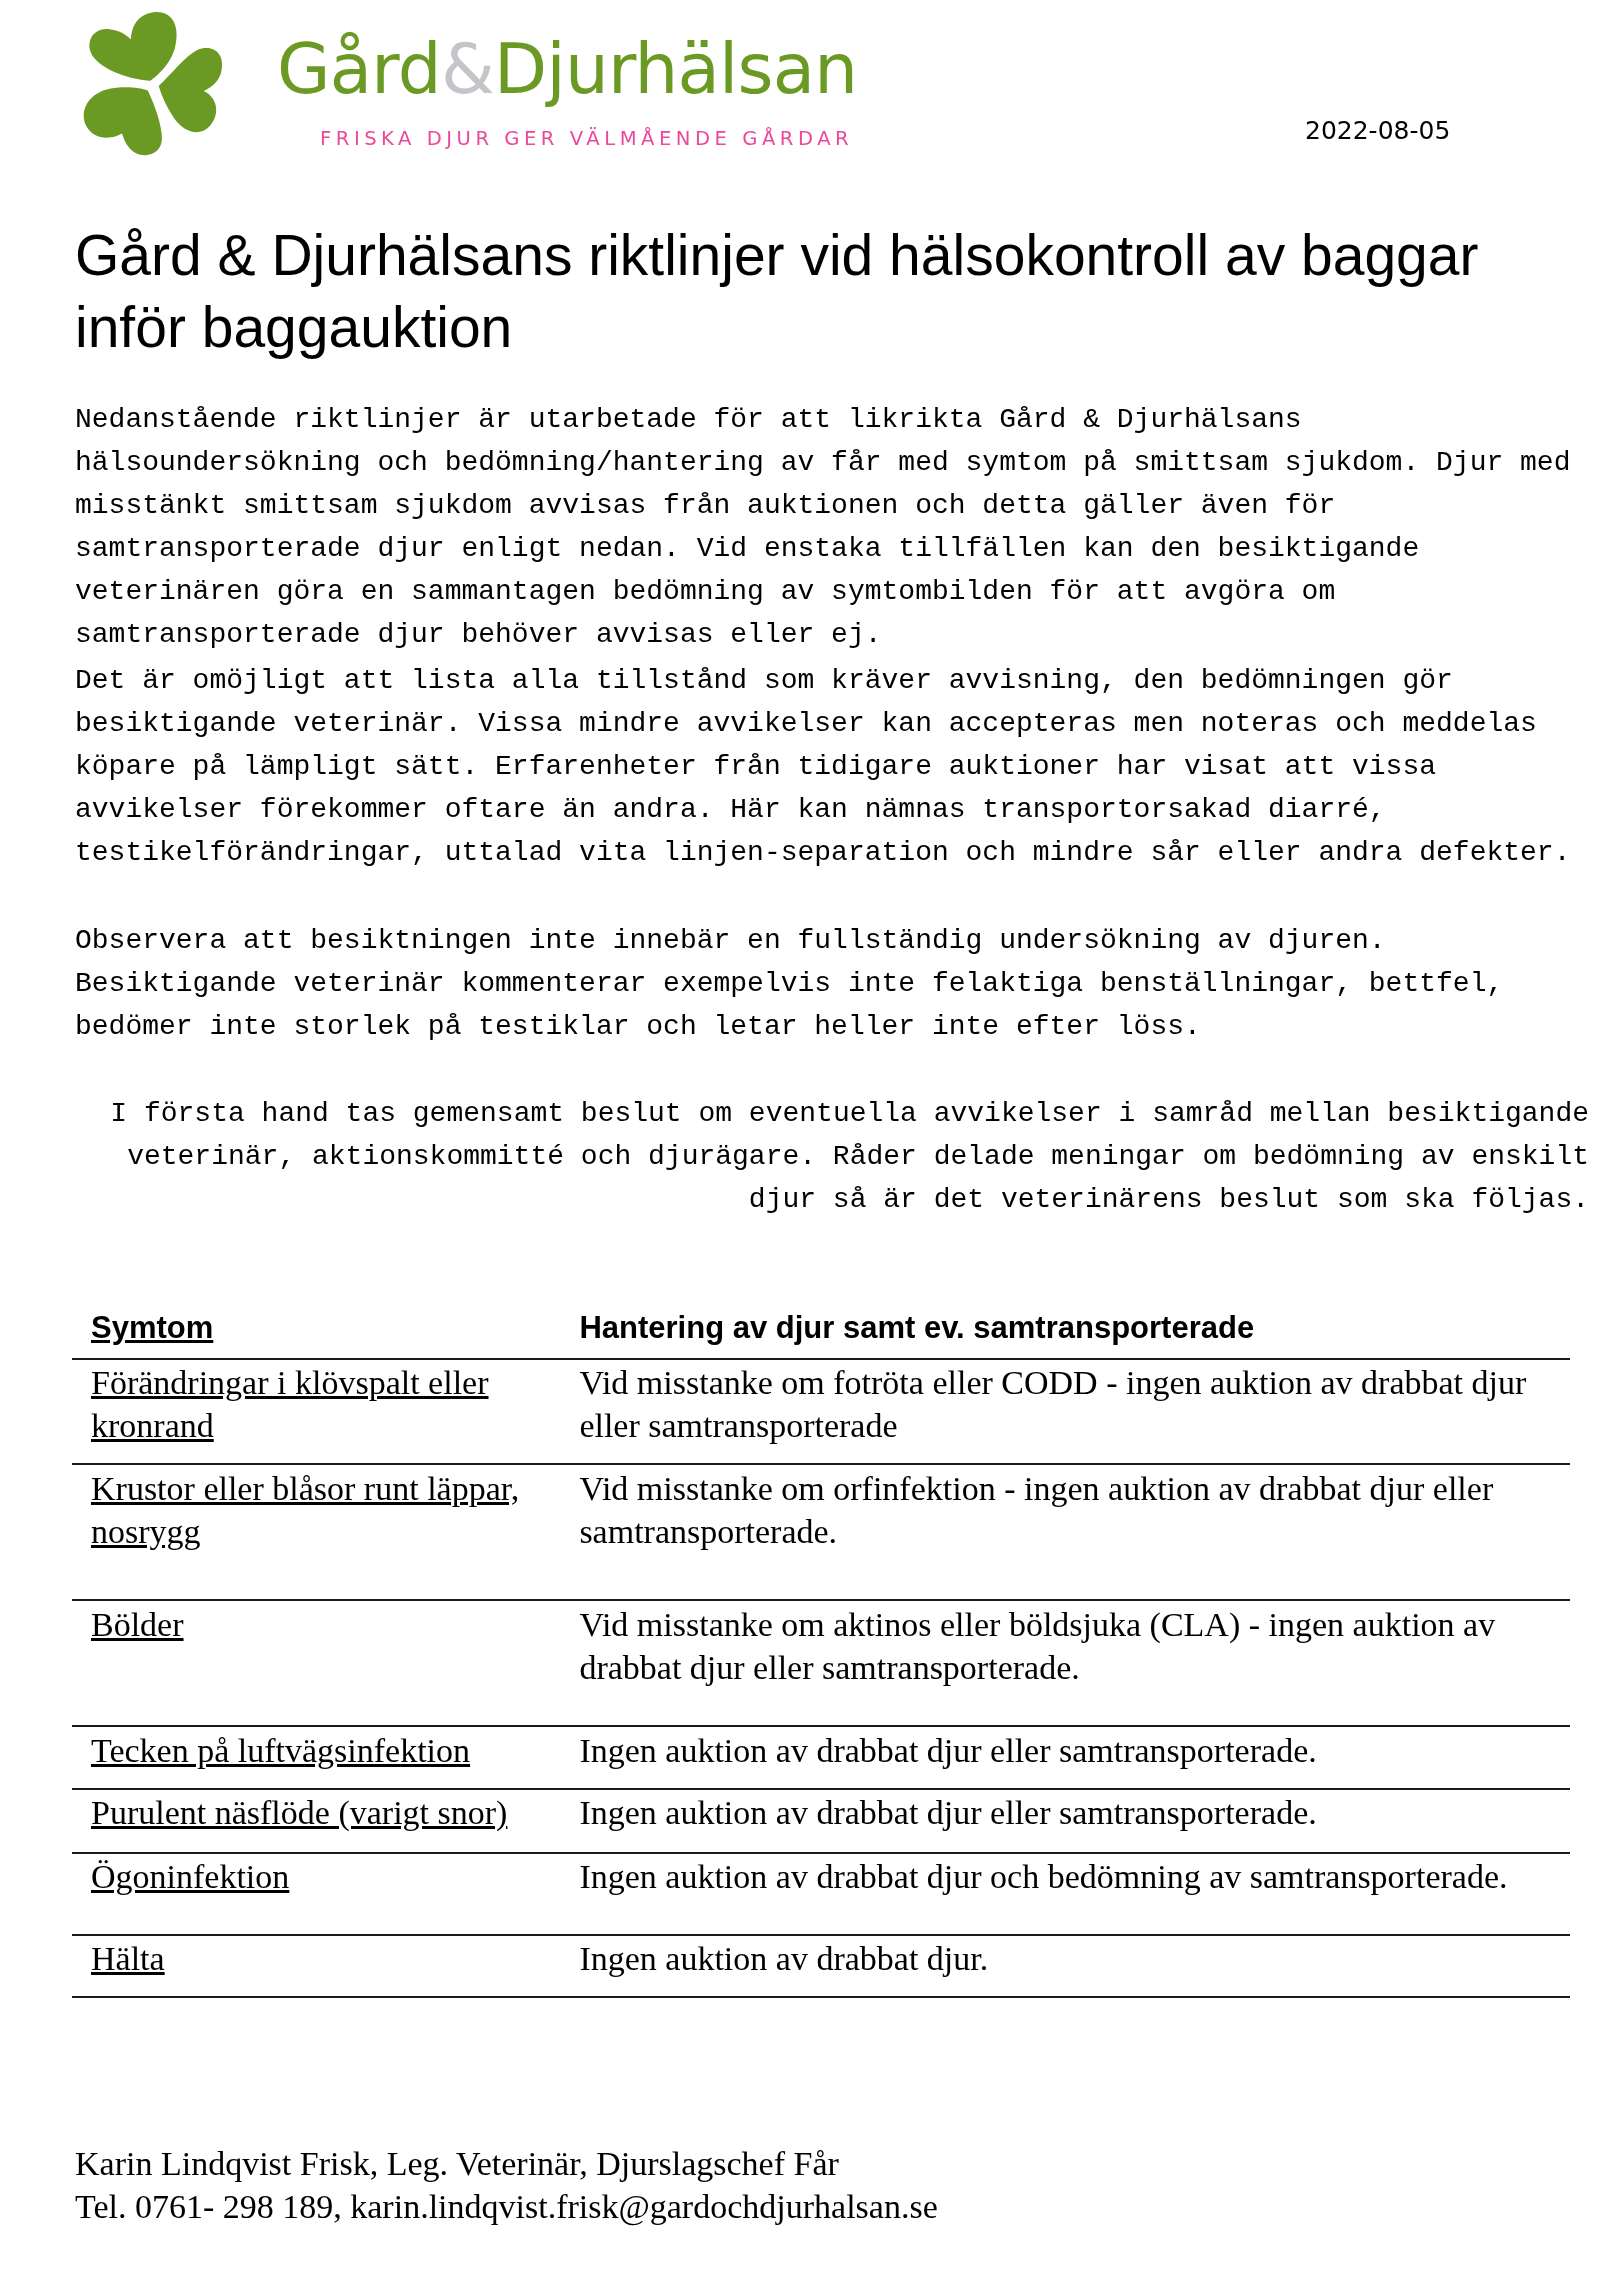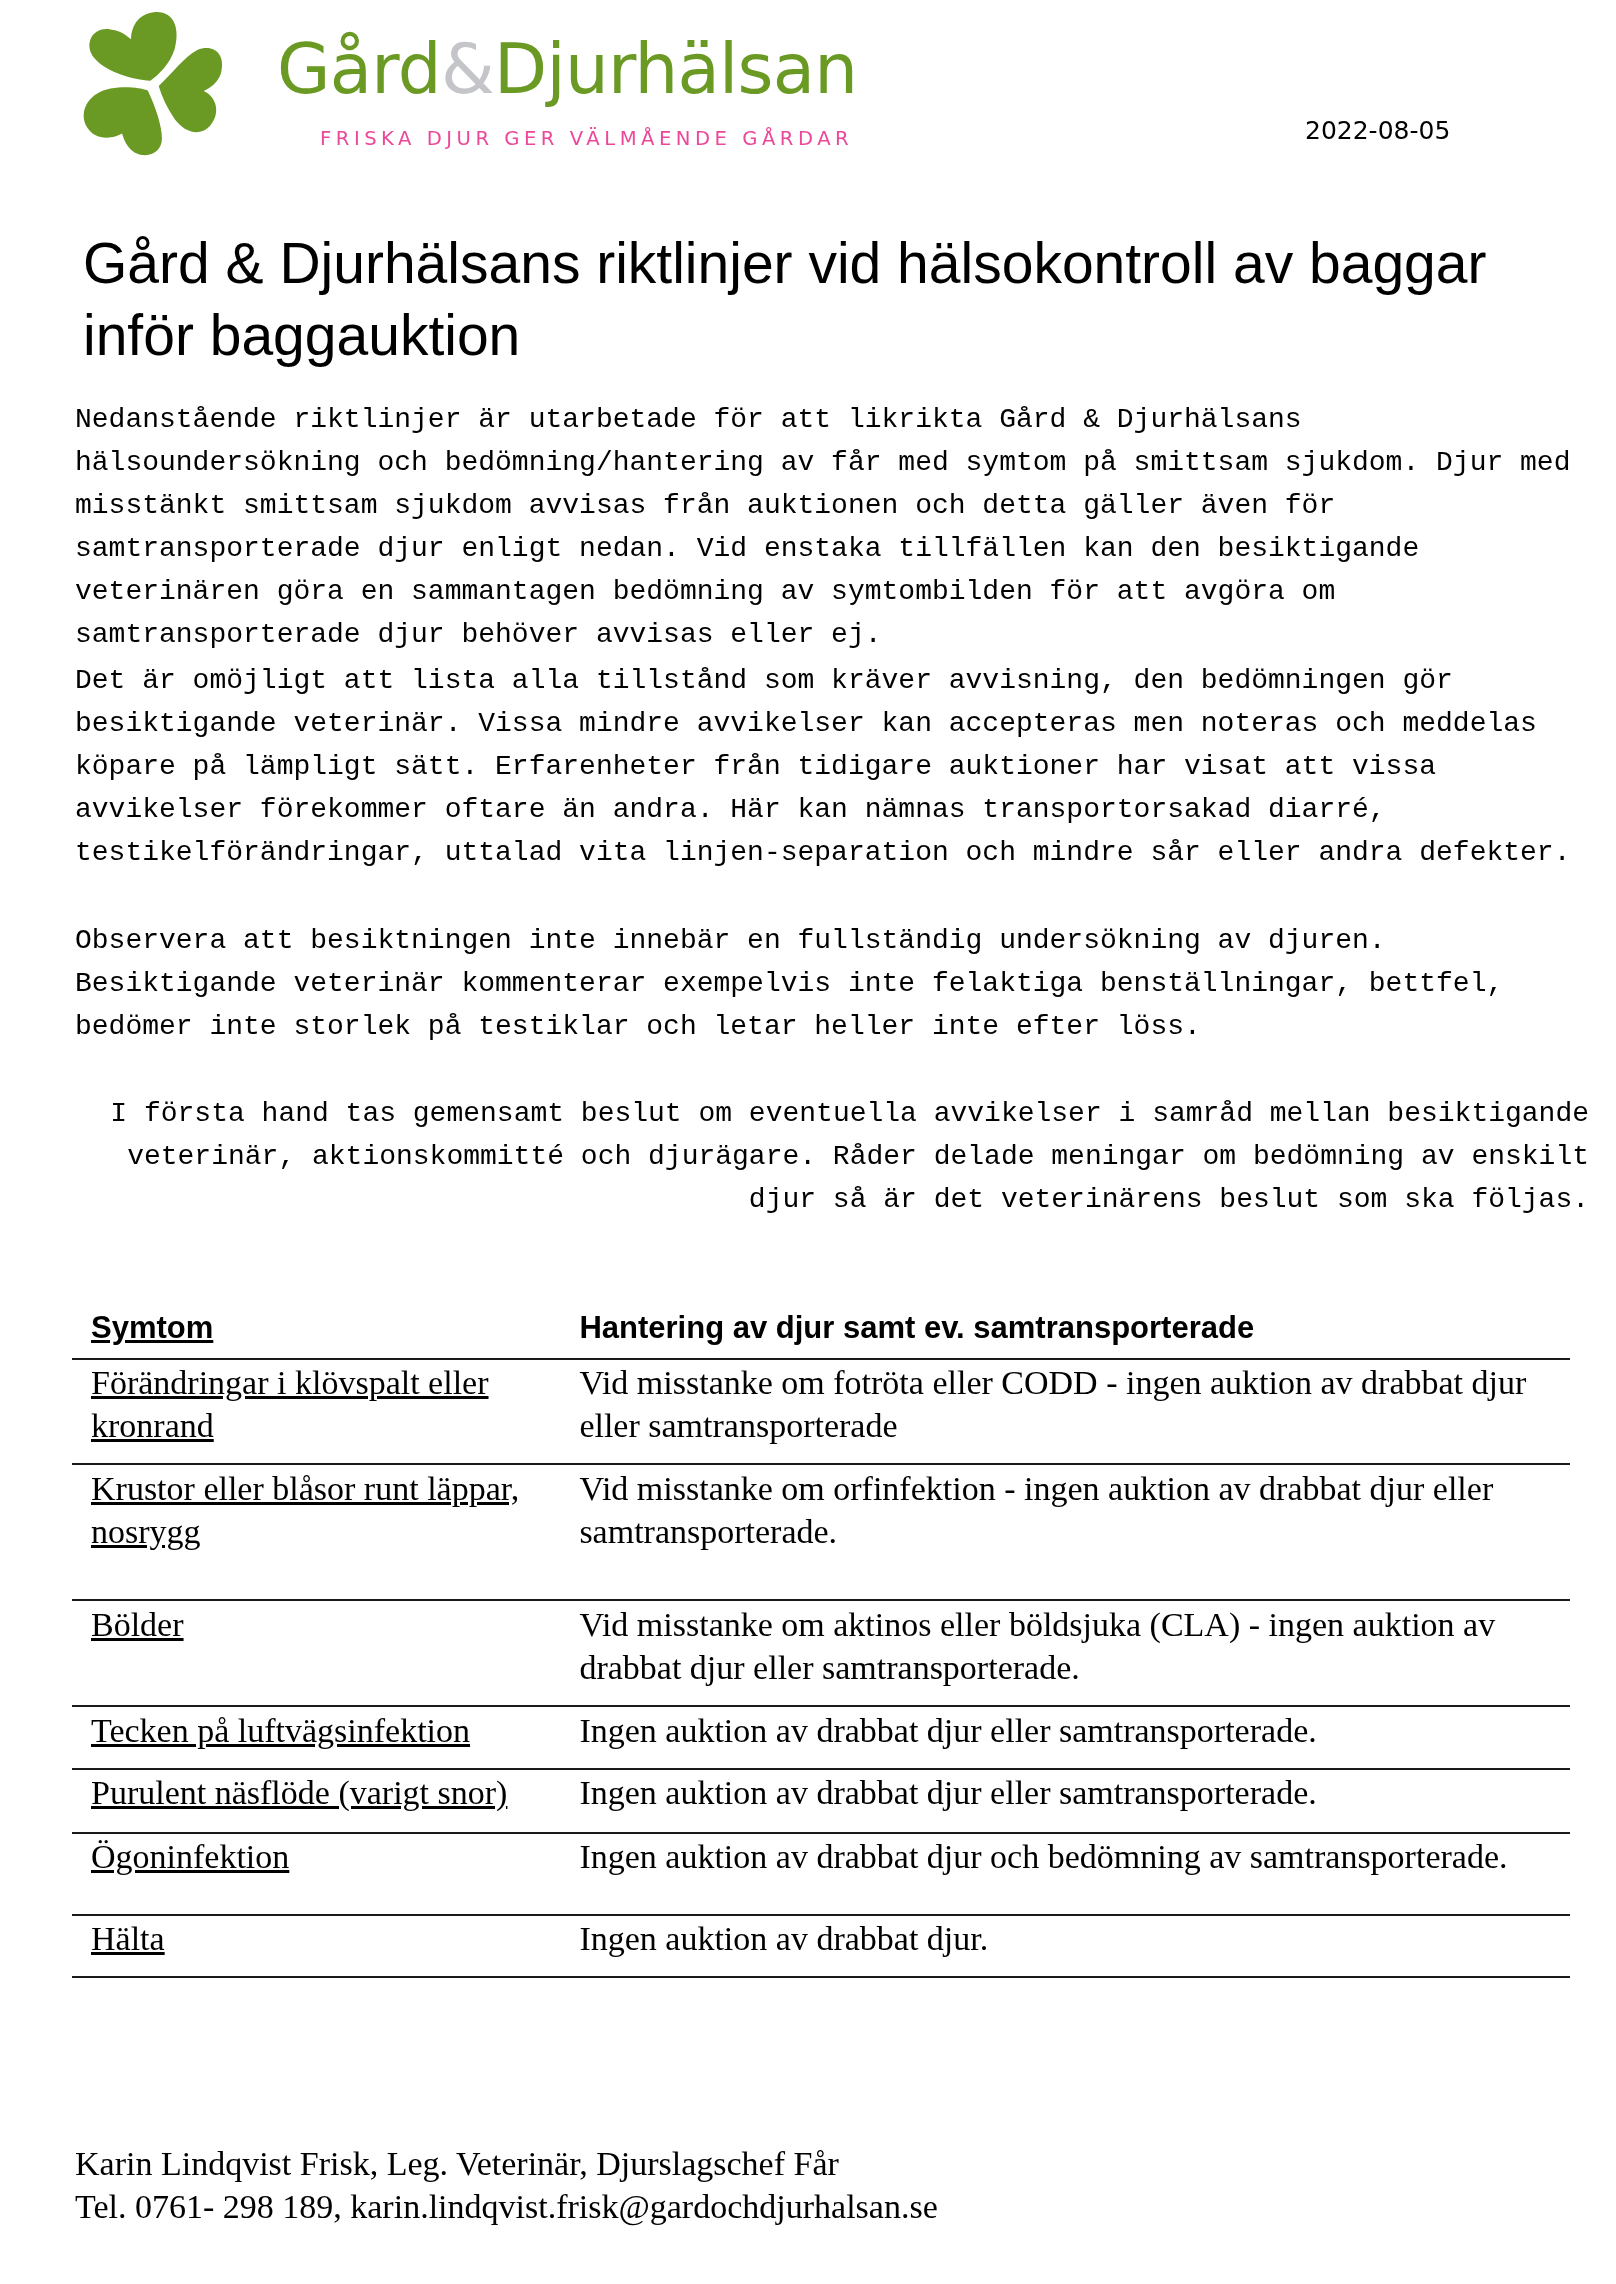--- a/index.html
+++ b/index.html
@@ -3,21 +3,21 @@
 <meta charset="utf-8">
 <style>
   html, body { margin: 0; padding: 0; background: #ffffff; }
   body { width: 1617px; height: 2284px; position: relative; overflow: hidden; color: #000; }
   .logo { position: absolute; left: 72px; top: 0; width: 797px; height: 168px; }
   .clover { position: absolute; left: 0; top: 0; width: 167px; height: 168px; }
   .brand { position: absolute; left: 205px; top: 35px; font-family: "DejaVu Sans", sans-serif; font-size: 69px; color: #6a9a24; letter-spacing: -0.7px; line-height: 1; white-space: nowrap; }
   .brand .amp { color: #c3c5c9; }
   .tagline { position: absolute; left: 248px; top: 127px; font-family: "DejaVu Sans", sans-serif; font-size: 19.6px; color: #ec4899; letter-spacing: 4.5px; white-space: nowrap; }
   .date { position: absolute; left: 1305px; top: 116px; font-family: "DejaVu Sans", sans-serif; font-size: 25px; white-space: nowrap; }
-  .title { position: absolute; left: 75px; top: 219px; width: 1485px; font-family: "Liberation Sans", sans-serif; font-size: 57px; line-height: 72px; margin: 8px; font-weight: normal; transform: scaleX(1.0); }
+  .title { position: absolute; left: 75px; top: 219px; width: 1485px; font-family: "Liberation Sans", sans-serif; font-size: 57px; line-height: 72px; margin: 0; font-weight: normal; transform: scaleX(1.0); }
   .body { position: absolute; left: 75px; width: 1514px; font-family: Liberation Mono, monospace; font-size: 28px; line-height: 43px; margin: 0; }
   .p1 { top: 398px; }
   .p2 { top: 659px; }
   .p3 { top: 919px; }
   .p4 { top: 1092px; text-align: right; }
   table.sym { position: absolute; left: 72px; top: 1297px; width: 1498px; border-collapse: collapse; }
   table.sym th { font-family: "Liberation Sans", sans-serif; font-weight: bold; font-size: 31px; text-align: left; height: 61px; padding: 0 0 0 19px; vertical-align: middle; border-bottom: 2.2px solid #1a1a1a; }
   table.sym td { font-family: "Liberation Serif", serif; font-size: 34px; line-height: 43px; vertical-align: top; padding: 1.4px 0 16px 19px; border-bottom: 2.2px solid #1a1a1a; }
   table.sym th.c1, table.sym td.c1 { width: 471px; text-decoration: underline; }
   table.sym td.c2, table.sym th.c2 { padding-left: 17.4px; }
@@ -59,21 +59,21 @@
   </thead>
   <tbody>
     <tr style="height:76px">
       <td class="c1">Förändringar i klövspalt eller kronrand</td>
       <td class="c2">Vid misstanke om fotröta eller CODD - ingen auktion av drabbat djur eller samtransporterade</td>
     </tr>
     <tr style="height:136px">
       <td class="c1">Krustor eller blåsor runt läppar, nosrygg</td>
       <td class="c2">Vid misstanke om orfinfektion - ingen auktion av drabbat djur eller samtransporterade.</td>
     </tr>
-    <tr style="height:106px">
+    <tr style="height:126px">
       <td class="c1">Bölder</td>
       <td class="c2">Vid misstanke om aktinos eller böldsjuka (CLA) - ingen auktion av drabbat djur eller samtransporterade.</td>
     </tr>
     <tr style="height:62px">
       <td class="c1">Tecken på luftvägsinfektion</td>
       <td class="c2">Ingen auktion av drabbat djur eller samtransporterade.</td>
     </tr>
     <tr style="height:64px">
       <td class="c1">Purulent näsflöde (varigt snor)</td>
       <td class="c2">Ingen auktion av drabbat djur eller samtransporterade.</td>

